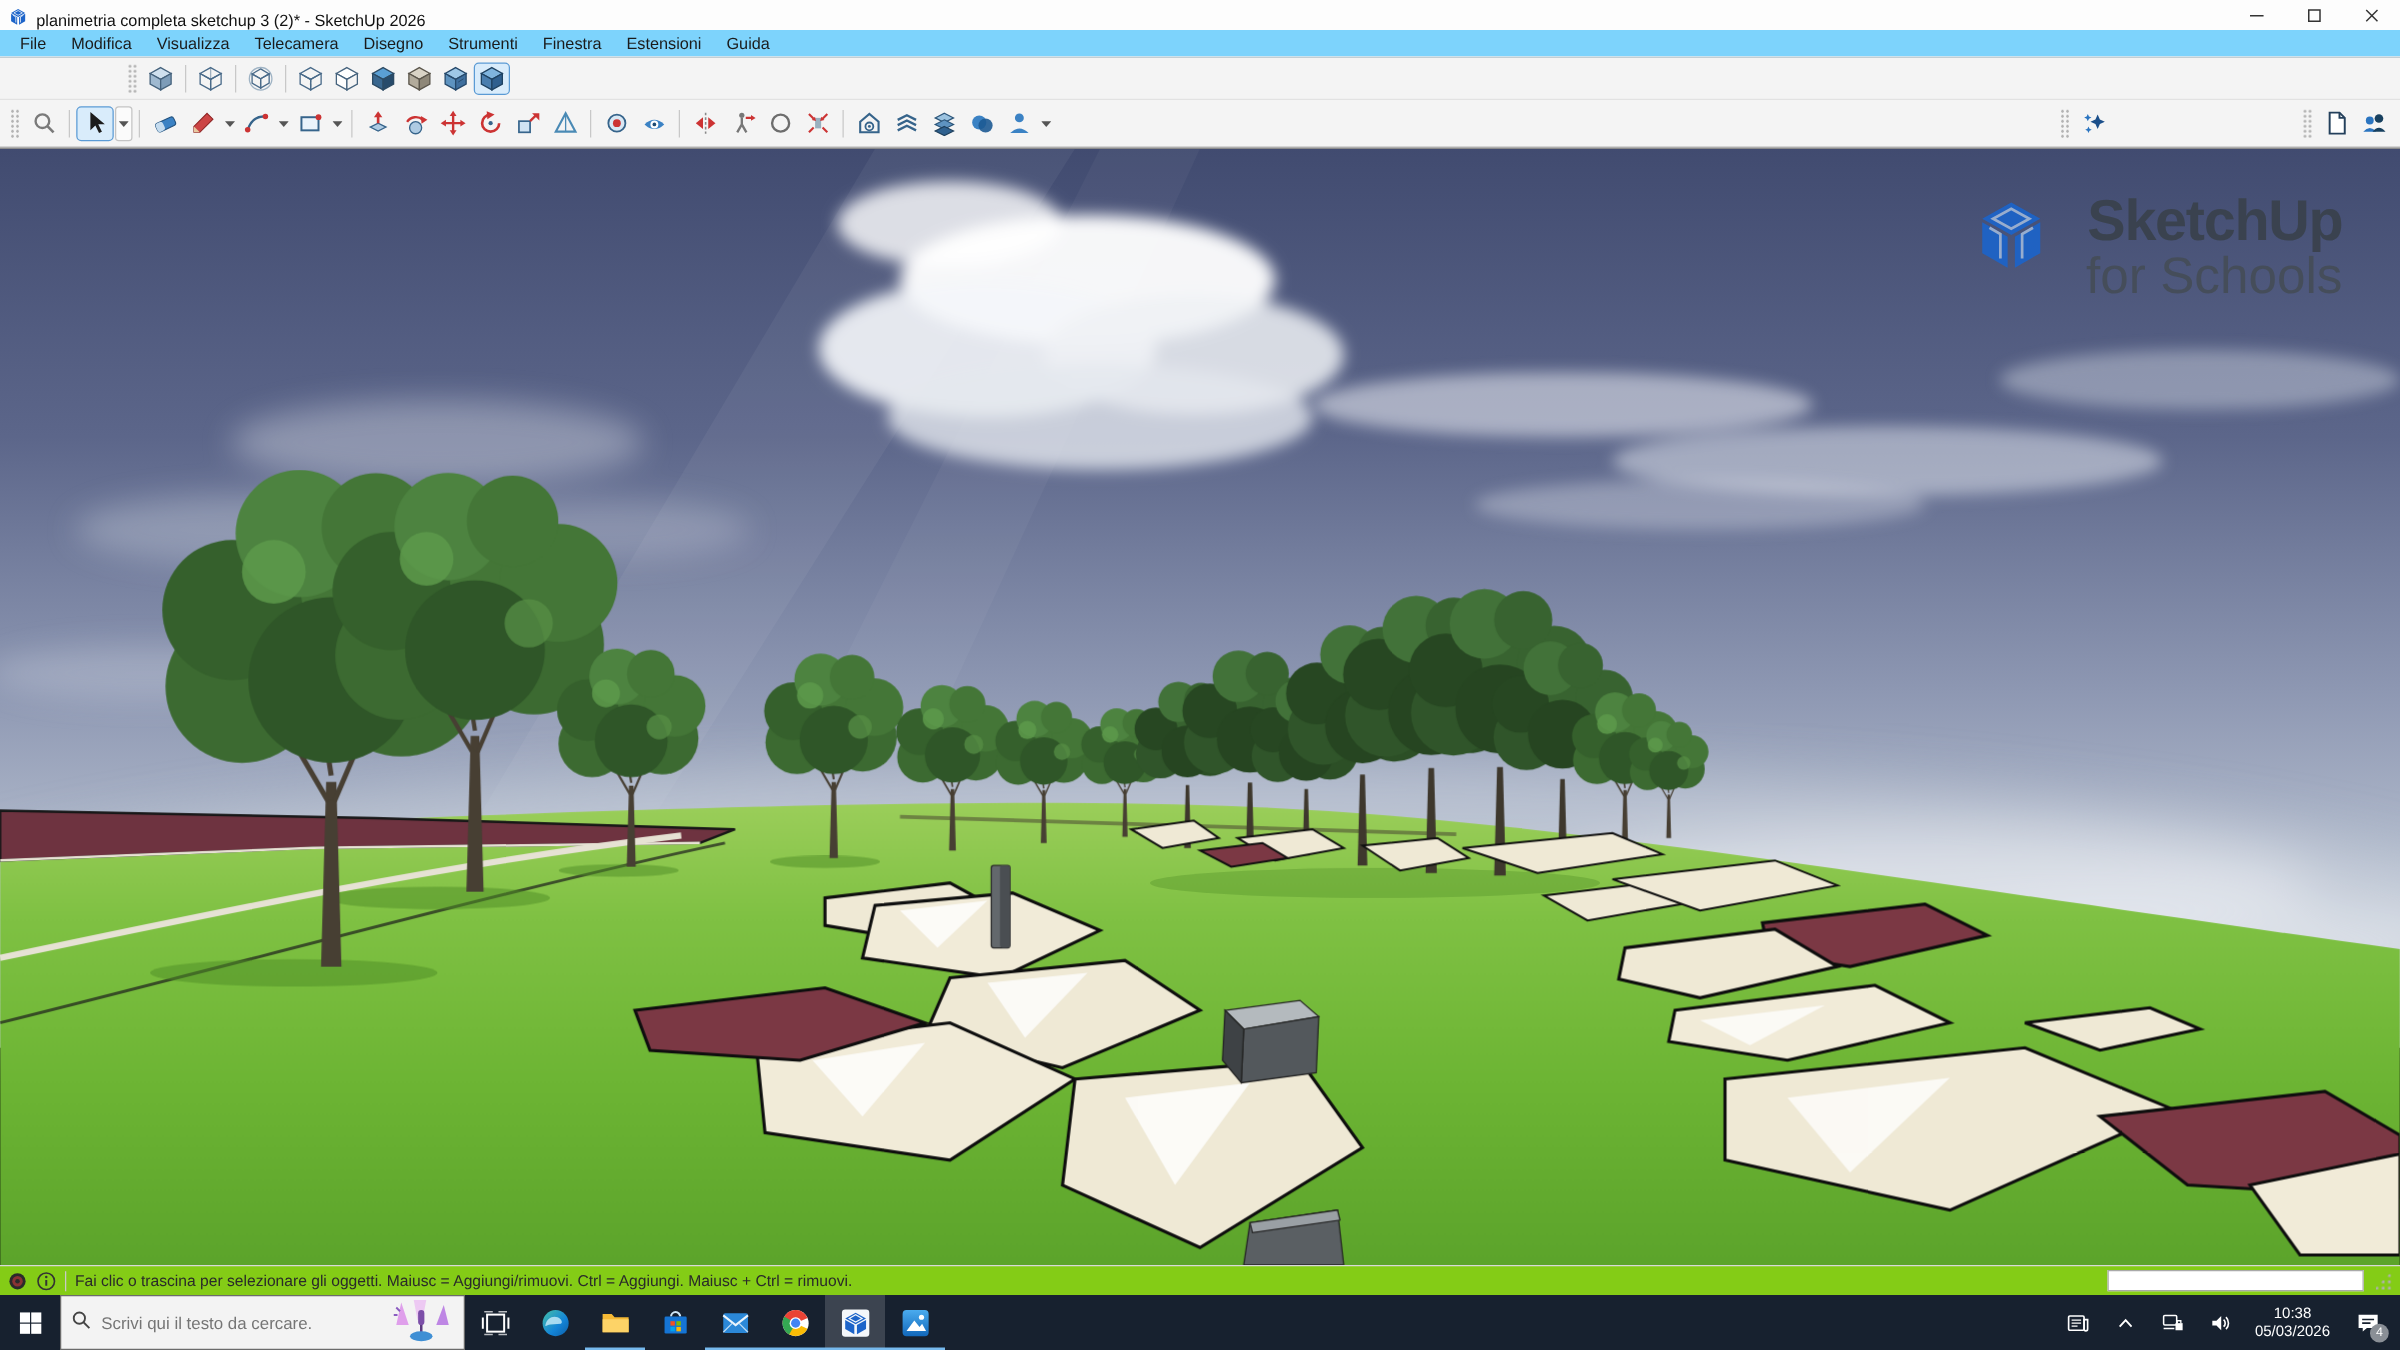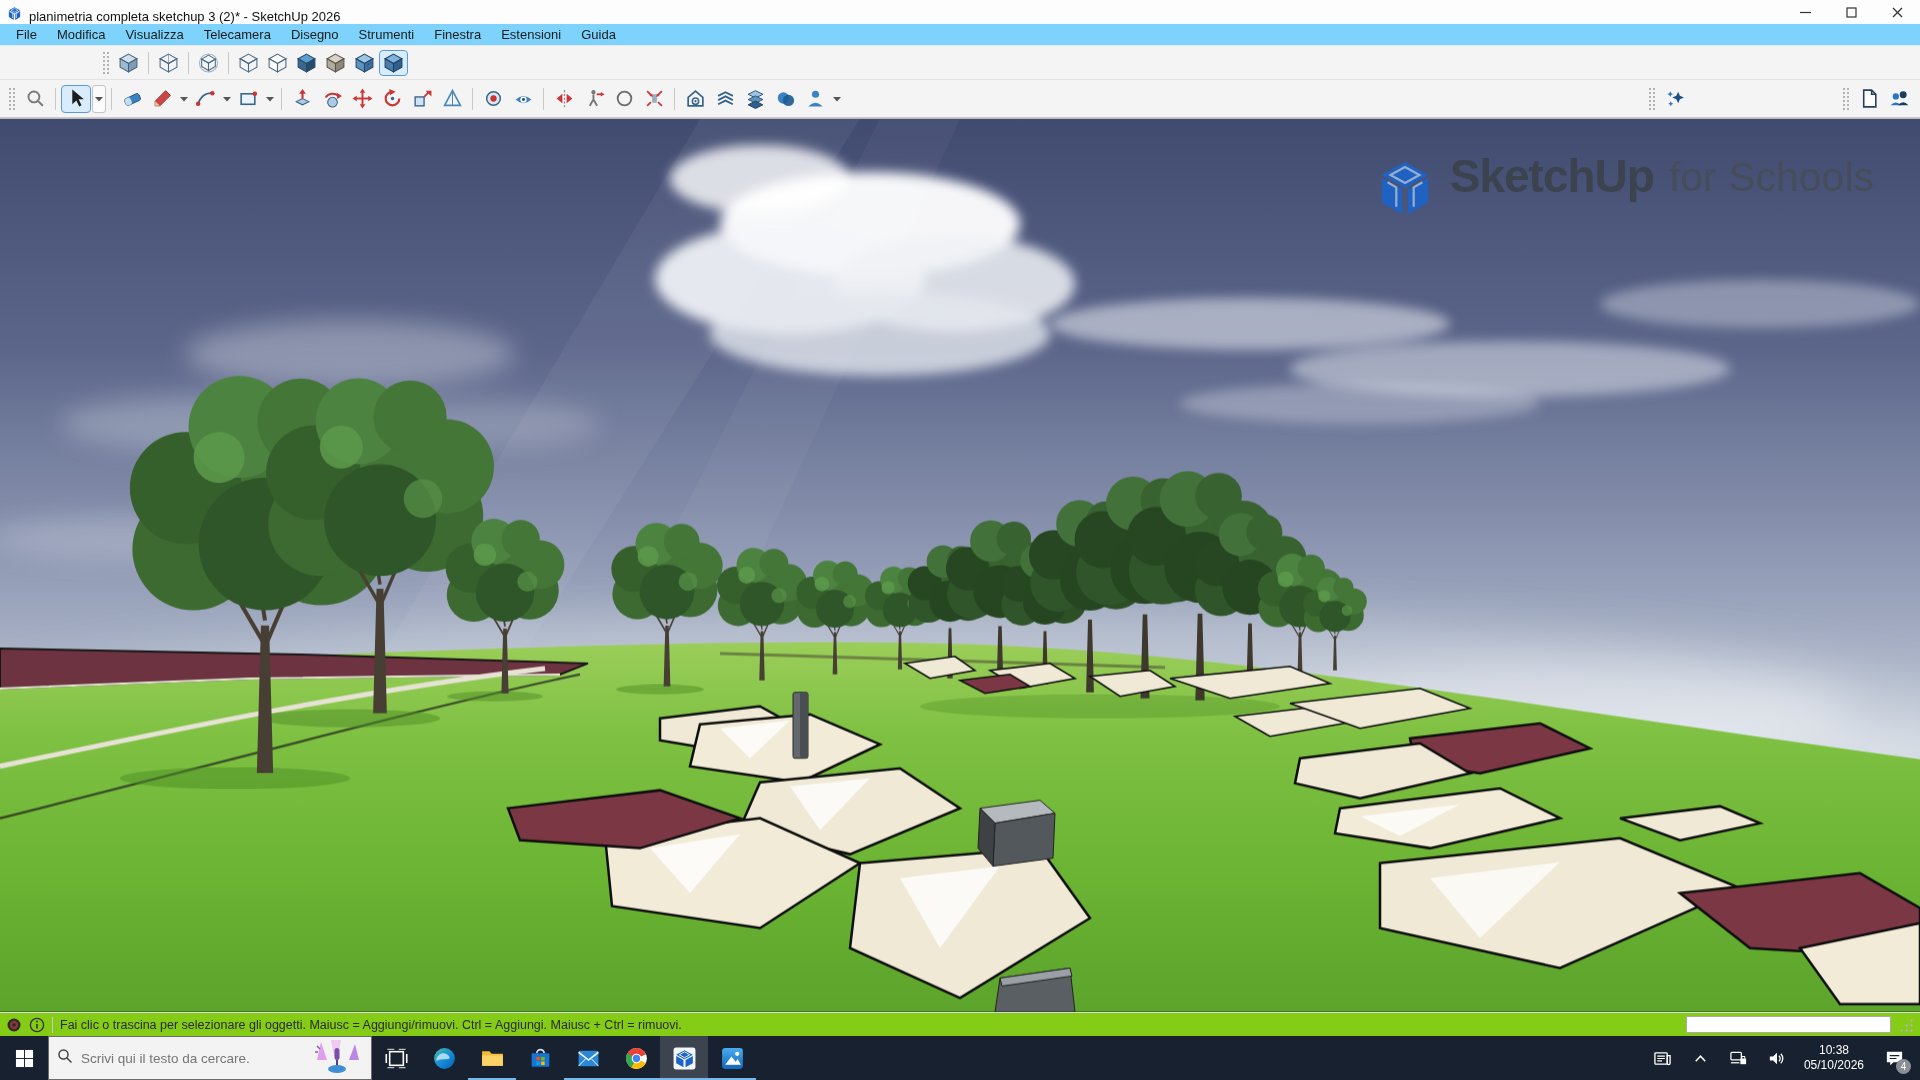--- a/index.html
+++ b/index.html
@@ -32,21 +32,21 @@
   .dd { width:13px; height:26px; display:flex; align-items:center; justify-content:center; }
   .ddbtn { width:14px; height:28px; border:1px solid #c4c4c4; background:#fbfbfb; border-radius:3px; display:flex; align-items:center; justify-content:center; margin-left:1px; }
   .dd svg, .ddbtn svg { width:8px; height:6px; }
   .spacer { flex:1; }
 
   
   .viewport { position:relative; flex:1 1 auto; overflow:hidden; border-top:1px solid #b9b9b9; }
   .viewport > svg { position:absolute; inset:0; width:100%; height:100%; display:block; }
   .watermark { position:absolute; top:34px; right:46px; display:flex; gap:16px; align-items:flex-start; opacity:.92; }
   .watermark .wm-cube { width:58px; height:62px; margin-top:4px; }
-  .wm-text { display:flex; flex-direction:row; align-items:flex-end; }
+  .wm-text { display:flex; flex-direction:column; align-items:flex-end; }
   .wm-l1 { font-size:46px; font-weight:700; color:#3a424c; letter-spacing:-1px; line-height:1.0; }
   .wm-l2 { font-size:41px; font-weight:400; color:#454d58; line-height:1.05;margin-left:15px; }
 
   
   .statusbar { height:24px; background:#84cc16; border-top:1px solid #d8d8d8; display:flex; align-items:center; padding:0 6px; font-size:12.5px; color:#2a2a2a; gap:7px; flex:0 0 auto; }
   .sb-ico { width:16px; height:16px; display:flex; align-items:center; justify-content:center; }
   .sb-sep { width:1px; height:16px; background:#c9c9c9; }
   .measure-box { margin-left:auto; width:205px; height:17px; border:1px solid #a9a9a9; background:#fff; font-size:12px; padding:0 4px; }
   .sb-grip { width:16px; height:16px;
     background-image:radial-gradient(circle,#b0b0b0 1px,transparent 1.2px); background-size:5px 5px; background-position:bottom right;
@@ -782,21 +782,21 @@
           </svg>
         </span>
       <span class="tray-ico">
           <svg viewBox="0 0 20 20">
             <polygon points="3,8 6.5,8 10.5,4 10.5,16 6.5,12 3,12" fill="#fff"></polygon>
             <path d="M12.5,7 a4,4 0 0 1 0,6 M14.5,5 a7,7 0 0 1 0,10" fill="none" stroke="#fff" stroke-width="1.4"></path>
           </svg>
         </span>
       <span class="clock">
         <div>10:38</div>
-        <div>05/10/2026</div>
+        <div>05/03/2026</div>
       </span>
       <span class="notif">
         <svg viewBox="0 0 22 22">
             <path d="M3,4 h16 v11 h-9 l-3.5,3 v-3 H3Z" fill="#fff"></path>
             <path d="M6,8 h10 M6,11 h7" stroke="#17212f" stroke-width="1.3"></path>
           </svg>
         <span class="badge">4</span>
       </span>
     </div>
   </div>

